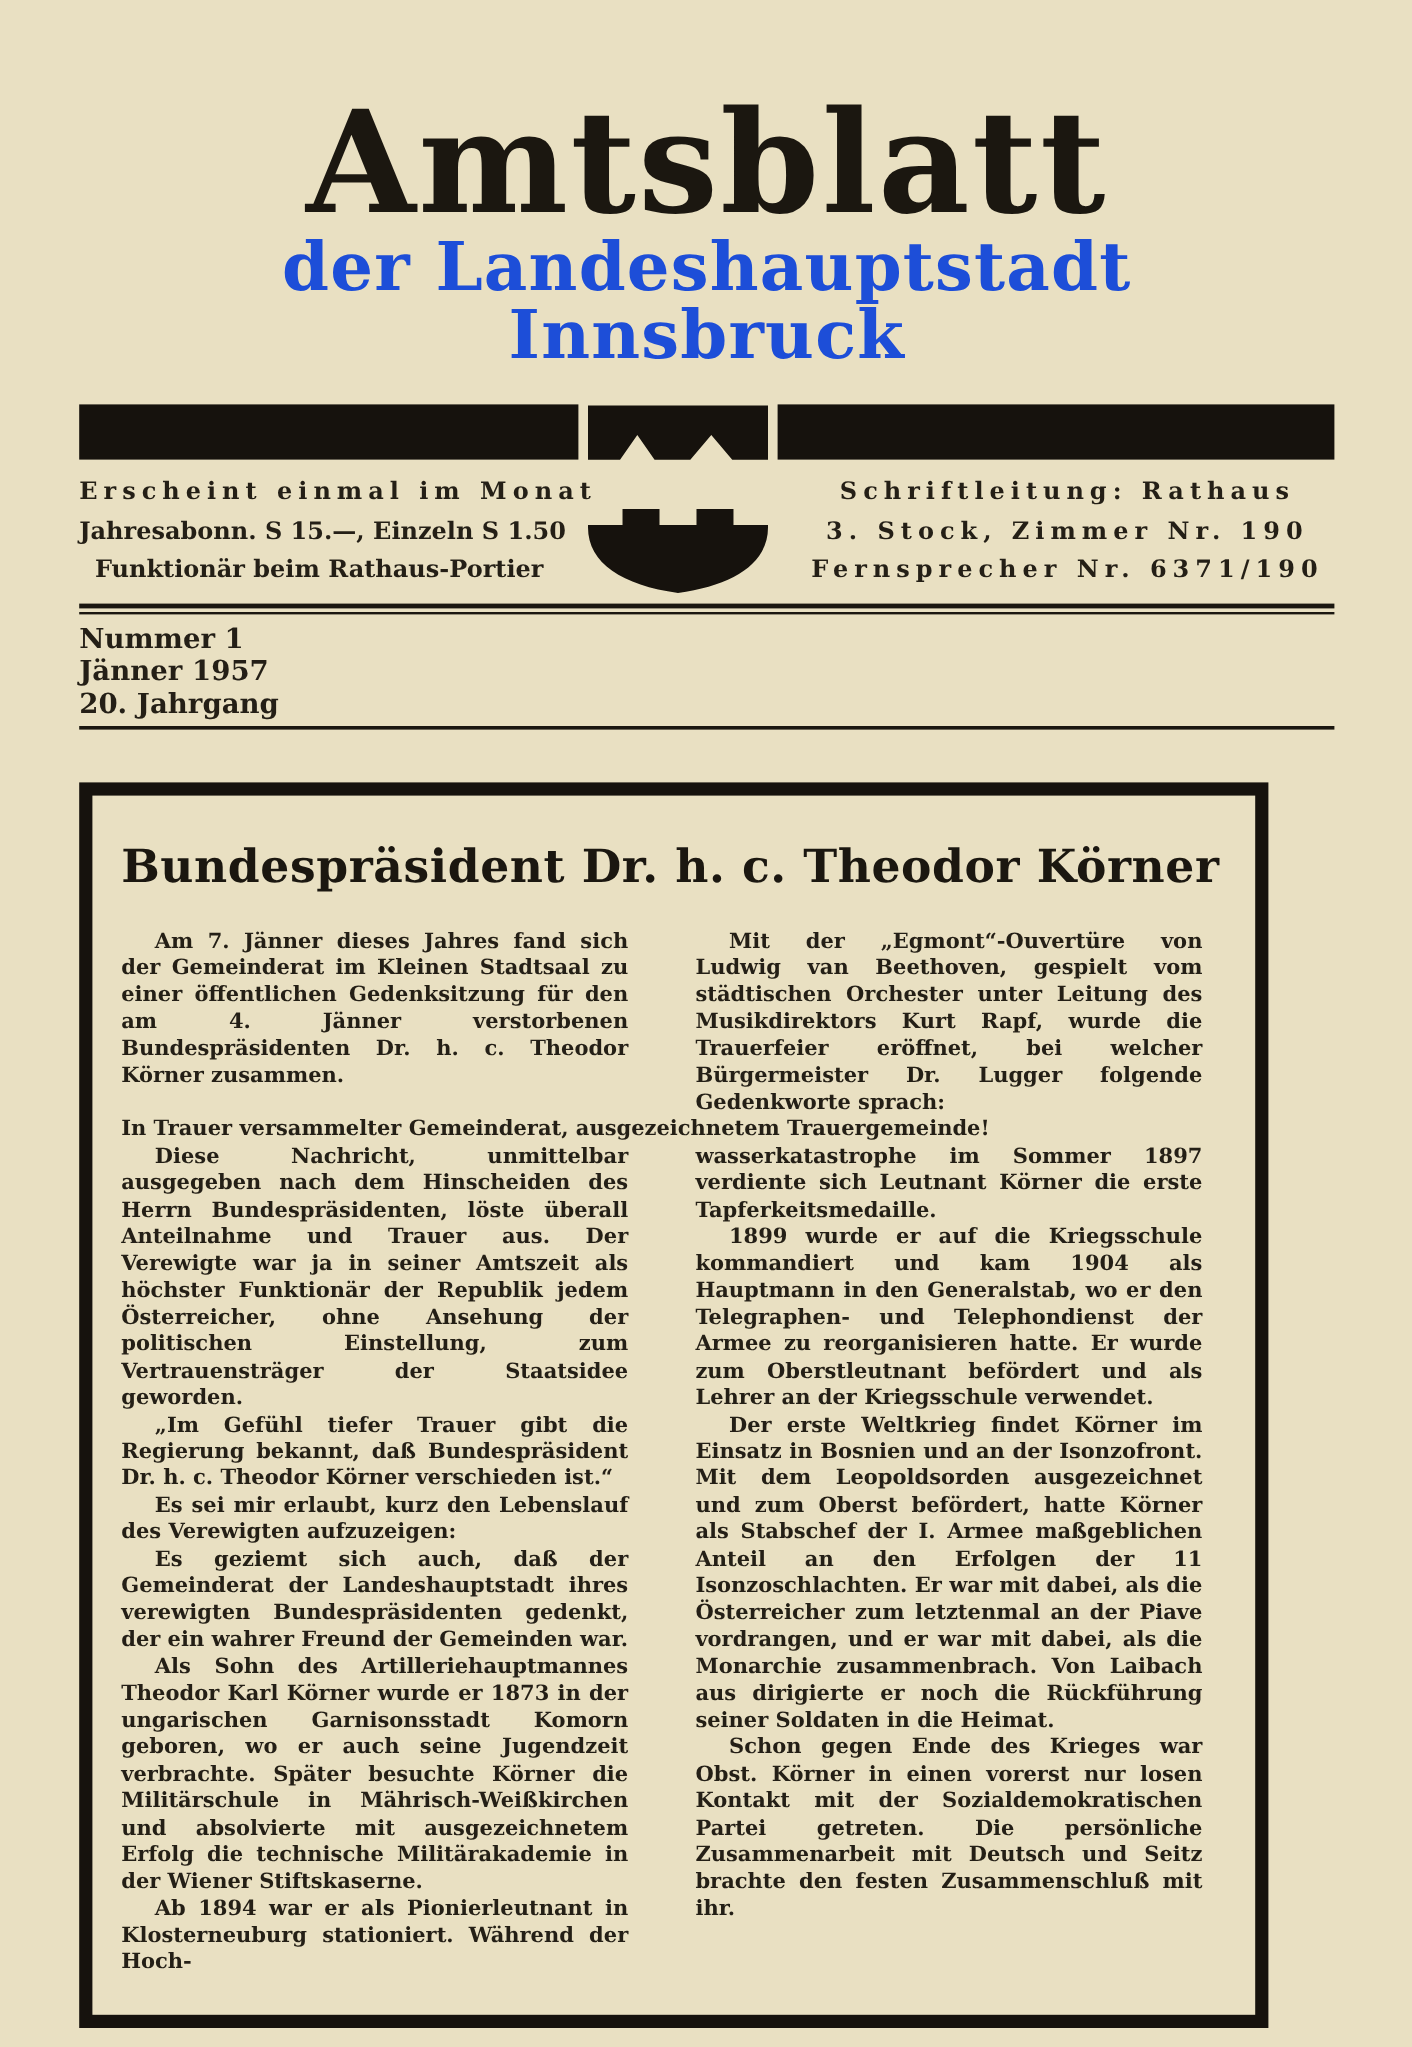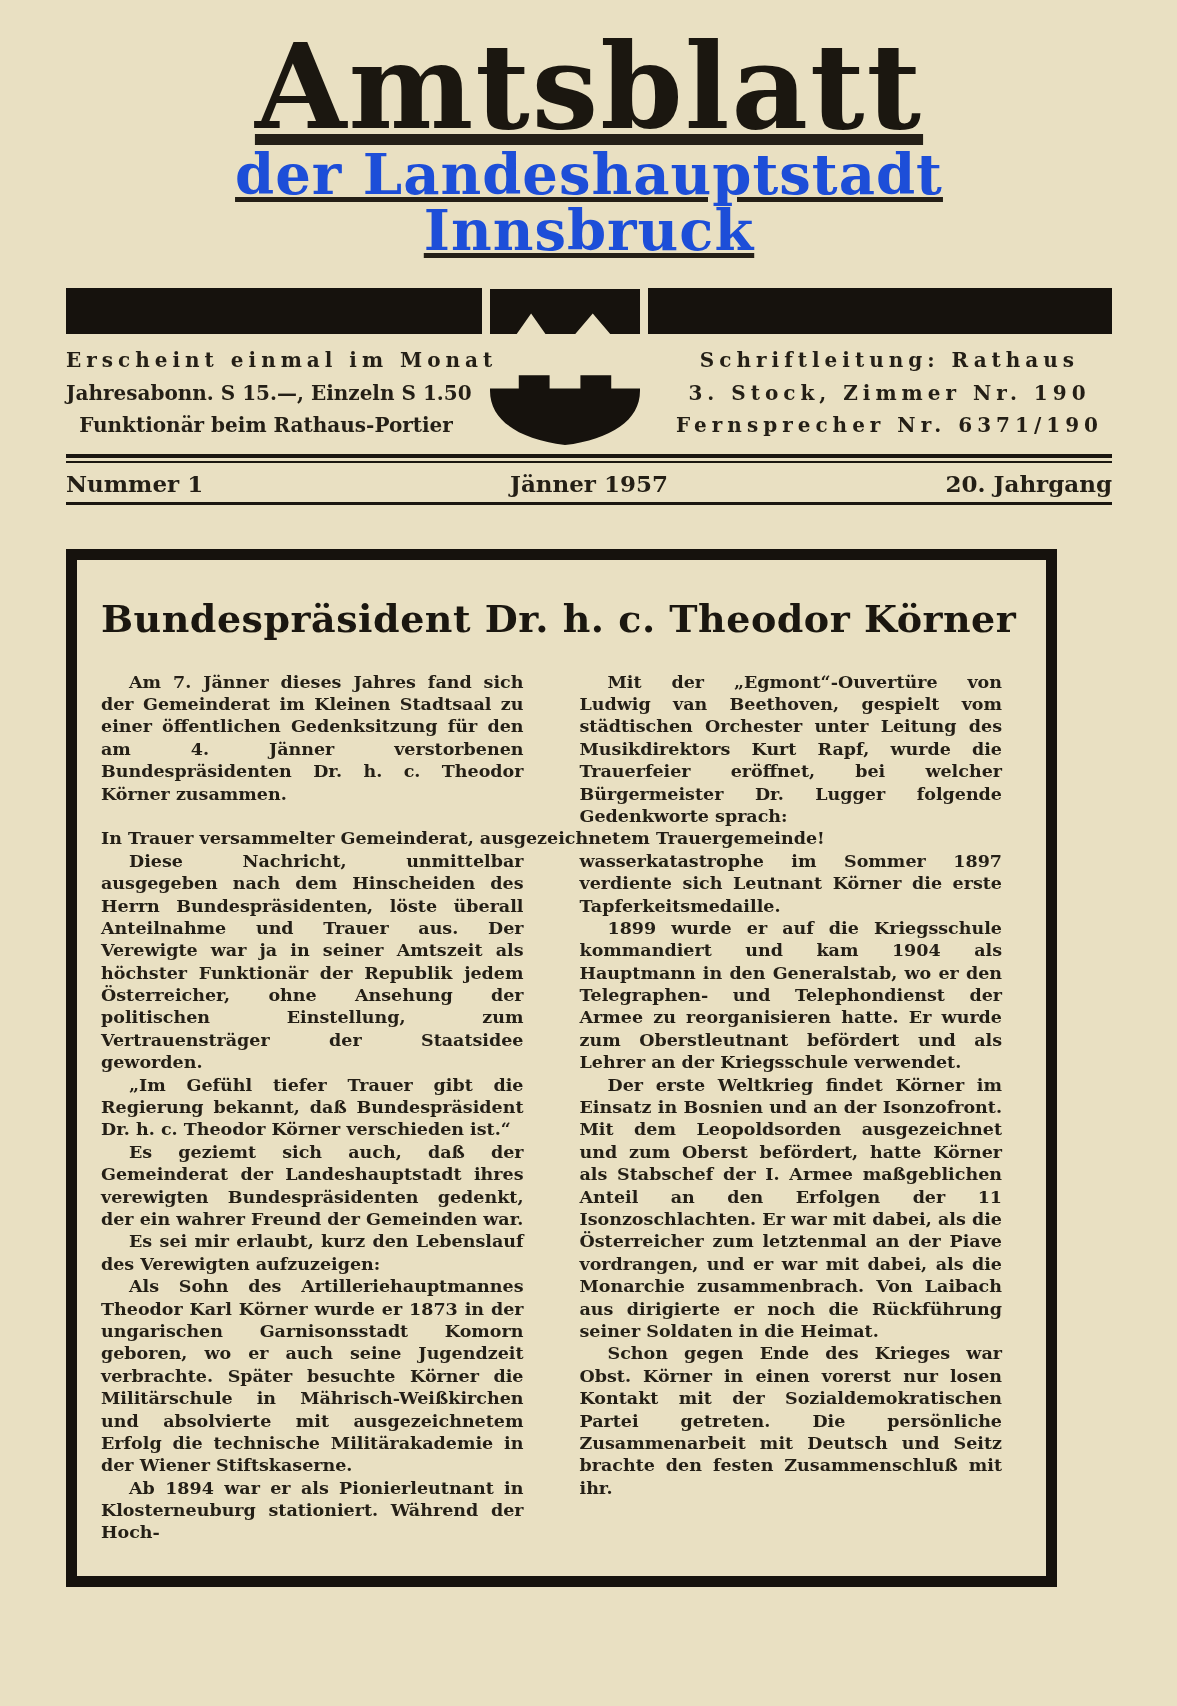--- a/index.html
+++ b/index.html
@@ -11,21 +11,21 @@
     position:relative;
     width:1177px;height:1706px;
     background:#e9e0c2;
     color:#241f16;
     overflow:hidden;
     margin:0 auto;
   }
   .inner{margin-left:66px;width:1046px;}
 
   
-  .masthead{padding-top:23px;text-align:center;text-decoration:underline;}
+  .masthead{padding-top:72px;text-align:center;}
   .m1{
     font-size:118px;font-weight:bold;line-height:1.08;
     letter-spacing:2px;color:#1b1710;
   }
   .m2{
     font-size:56px;font-weight:bold;line-height:1.0;
     margin-top:-4px;color:#1d4ed8;letter-spacing:1px;
   }
 
   
@@ -38,21 +38,21 @@
 
   
   .info-row{display:flex;justify-content:space-between;margin-top:10px;}
   .info-left{width:400px;text-align:center;}
   .info-right{width:445px;text-align:center;}
   .info-line{font-size:20px;font-weight:bold;line-height:1.62;white-space:nowrap;}
   .spread{letter-spacing:5px;}
 
   
   .double-rule{margin-top:12px;height:3px;border-top:4px solid #1b1710;border-bottom:2px solid #1b1710;}
-  .dateline{display:flex;align-items:baseline;margin:7px 0 5px;font-size:23px;font-weight:bold;}
+  .dateline{display:flex;align-items:baseline;margin:7px 0 5px;font-size:23px;font-weight:bold;flex-direction:column;}
   .dl-left{flex:1;text-align:left;}
   .dl-center{flex:1;text-align:center;}
   .dl-right{flex:1;text-align:right;}
   .thin-rule{border-top:3px solid #1b1710;}
 
   
   .article-box{
     box-sizing:border-box;
     margin-top:44px;
     width:991px;height:1038px;
@@ -135,22 +135,22 @@
           <p>Mit der „Egmont“-Ouvertüre von Ludwig van Beethoven, gespielt vom städtischen Orchester unter Leitung des Musikdirektors Kurt Rapf, wurde die Trauerfeier eröffnet, bei welcher Bürgermeister Dr. Lugger folgende Gedenkworte sprach:</p>
         </div>
       </div>
 
       <p class="salutation">In Trauer versammelter Gemeinderat, ausgezeichnetem Trauergemeinde!</p>
 
       <div class="cols">
         <div class="col">
           <p>Diese Nachricht, unmittelbar ausgegeben nach dem Hinscheiden des Herrn Bundespräsidenten, löste überall Anteilnahme und Trauer aus. Der Verewigte war ja in seiner Amtszeit als höchster Funktionär der Republik jedem Österreicher, ohne Ansehung der politischen Einstellung, zum Vertrauensträger der Staatsidee geworden.</p>
           <p>„Im Gefühl tiefer Trauer gibt die Regierung bekannt, daß Bundespräsident Dr. h. c. Theodor Körner verschieden ist.“</p>
+          <p>Es sei mir erlaubt, kurz den Lebenslauf des Verewigten aufzuzeigen:</p>
           <p>Es geziemt sich auch, daß der Gemeinderat der Landeshauptstadt ihres verewigten Bundespräsidenten gedenkt, der ein wahrer Freund der Gemeinden war.</p>
-          <p>Es sei mir erlaubt, kurz den Lebenslauf des Verewigten aufzuzeigen:</p>
           <p>Als Sohn des Artilleriehauptmannes Theodor Karl Körner wurde er 1873 in der ungarischen Garnisonsstadt Komorn geboren, wo er auch seine Jugendzeit verbrachte. Später besuchte Körner die Militärschule in Mährisch-Weißkirchen und absolvierte mit ausgezeichnetem Erfolg die technische Militärakademie in der Wiener Stiftskaserne.</p>
           <p>Ab 1894 war er als Pionierleutnant in Klosterneuburg stationiert. Während der Hoch-</p>
         </div>
         <div class="col">
           <p class="cont">wasserkatastrophe im Sommer 1897 verdiente sich Leutnant Körner die erste Tapferkeitsmedaille.</p>
           <p>1899 wurde er auf die Kriegsschule kommandiert und kam 1904 als Hauptmann in den Generalstab, wo er den Telegraphen- und Telephondienst der Armee zu reorganisieren hatte. Er wurde zum Oberstleutnant befördert und als Lehrer an der Kriegsschule verwendet.</p>
           <p>Der erste Weltkrieg findet Körner im Einsatz in Bosnien und an der Isonzofront. Mit dem Leopoldsorden ausgezeichnet und zum Oberst befördert, hatte Körner als Stabschef der I. Armee maßgeblichen Anteil an den Erfolgen der 11 Isonzoschlachten. Er war mit dabei, als die Österreicher zum letztenmal an der Piave vordrangen, und er war mit dabei, als die Monarchie zusammenbrach. Von Laibach aus dirigierte er noch die Rückführung seiner Soldaten in die Heimat.</p>
           <p>Schon gegen Ende des Krieges war Obst. Körner in einen vorerst nur losen Kontakt mit der Sozialdemokratischen Partei getreten. Die persönliche Zusammenarbeit mit Deutsch und Seitz brachte den festen Zusammenschluß mit ihr.</p>
         </div>
       </div>

